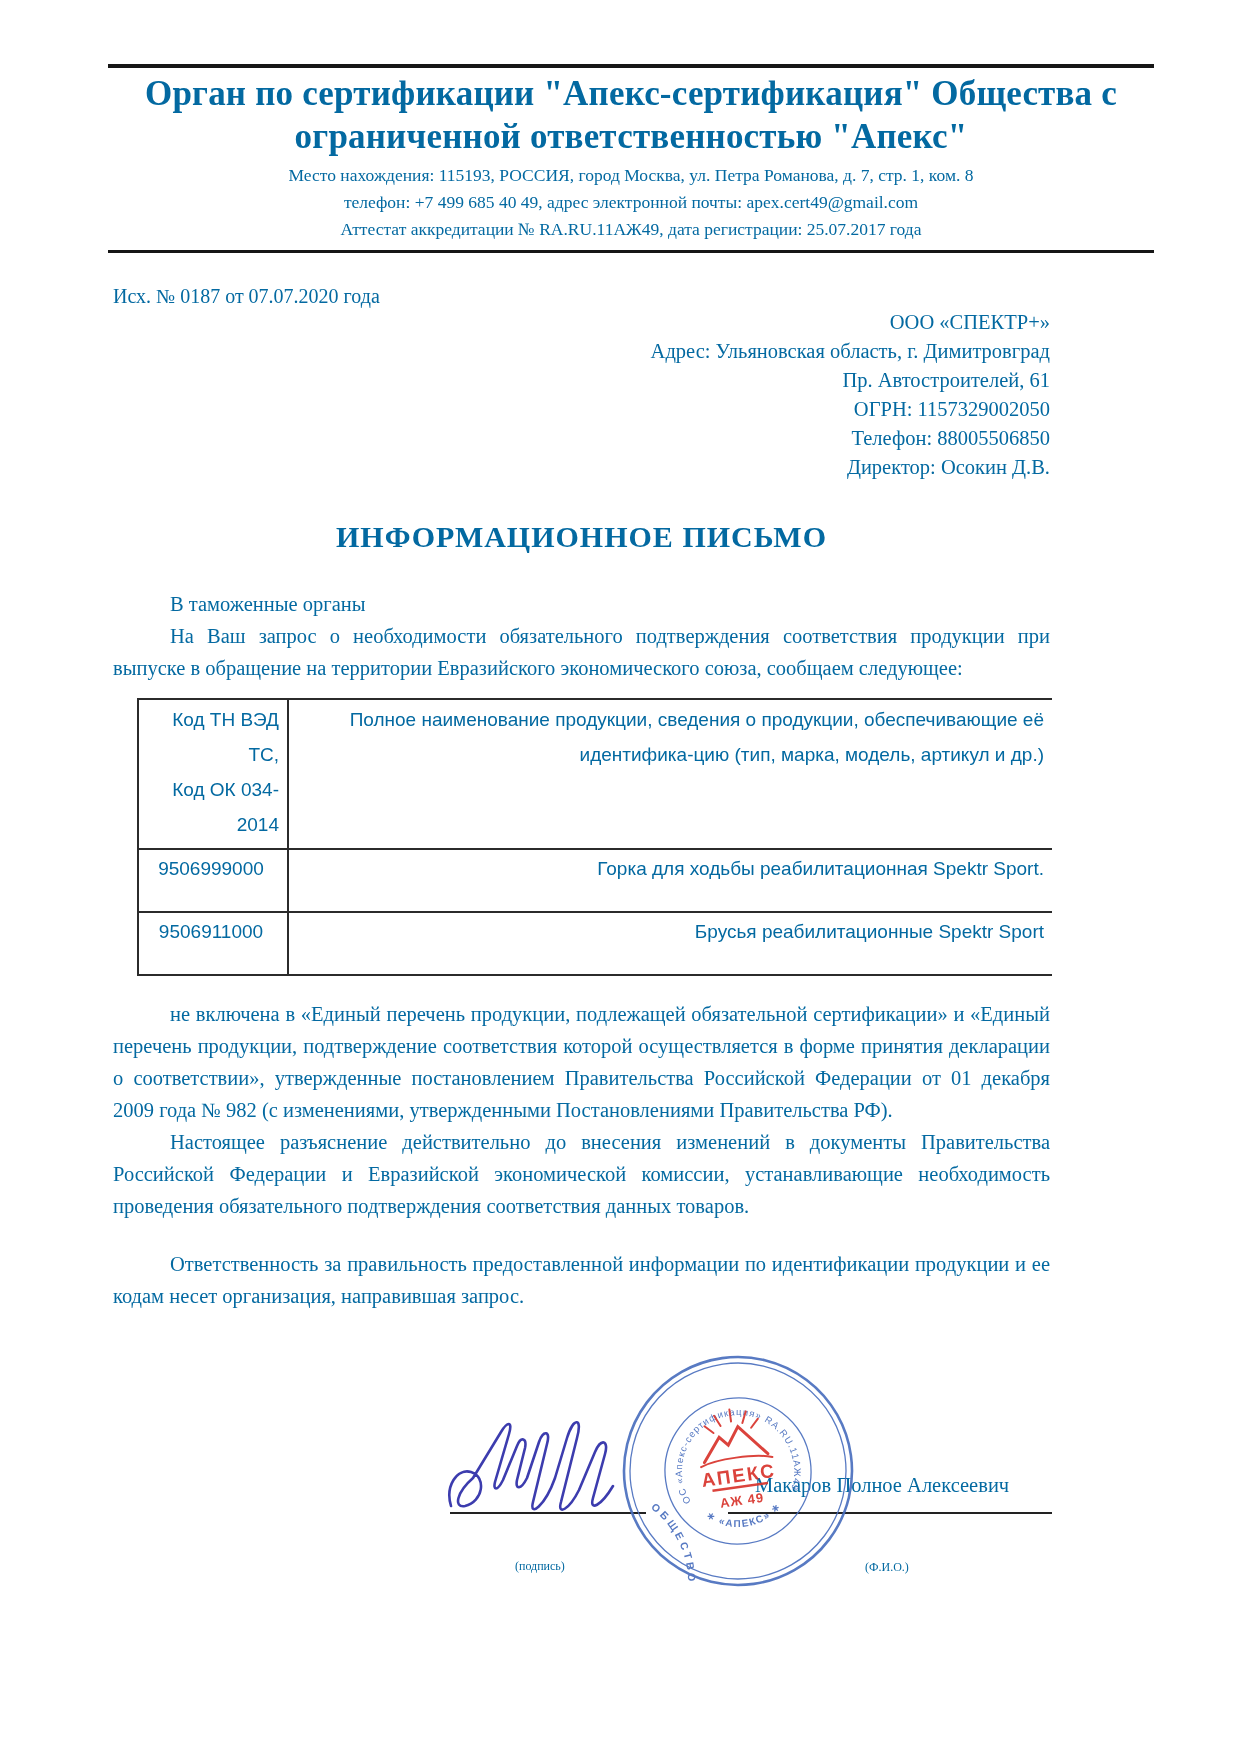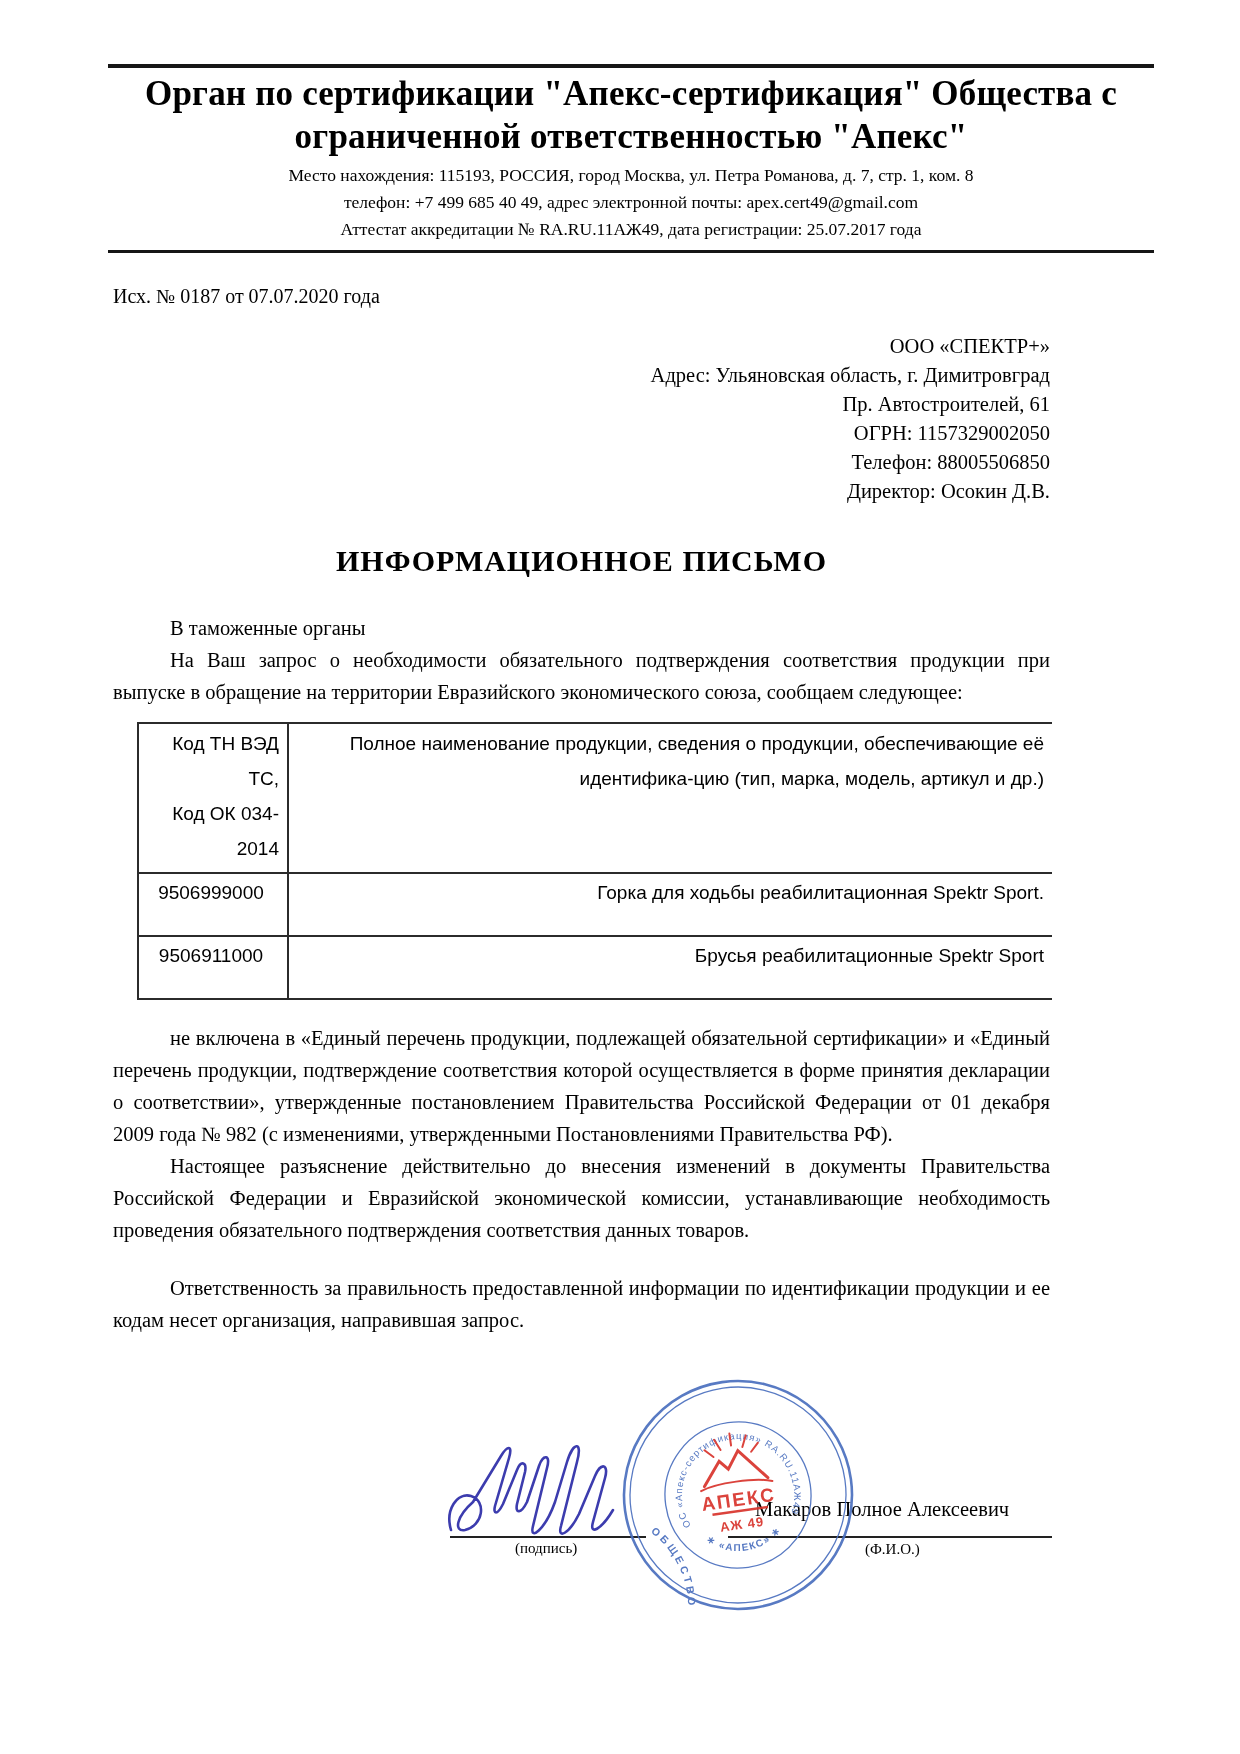--- a/index.html
+++ b/index.html
@@ -2,41 +2,41 @@
 <html><head>
 <meta charset="utf-8">
 <style>
   html,body { margin:0; padding:0; background:#888; }
   .page {
     position: relative;
     width: 1240px; height: 1754px;
     margin: 0 auto;
     background: #ffffff;
     font-family: "Liberation Serif", serif;
-    color: #000000;
+    color: #0369a1;
     overflow: hidden;
   }
   
   .letterhead {
     margin: 64px 86px 0 108px;
     border-top: 4px solid #161616;
     border-bottom: 3px solid #161616;
     padding: 3px 0 8px 0;
     text-align: center;
   }
   .org-title {
     font-size: 35px; font-weight: bold; line-height: 1.22;
     margin: 2px 0 4px 0; letter-spacing: .2px;
   }
   .org-title span { display: block; }
   .head-line { font-size: 17.5px; line-height: 1.52; }
   
   .main { margin: 0 190px 0 113px; }
   .ref-line { margin-top: 32px; font-size: 20px; }
-  .recipient { margin-top: 24px; text-align: right; font-size: 20.5px; line-height: 29px; }
+  .recipient { text-align: right; font-size: 20.5px; line-height: 29px; }
   .recipient div { white-space: nowrap; }
   .doc-title {
     margin-top: 38px; text-align: center;
     font-size: 30px; font-weight: bold; letter-spacing: 1px;
   }
   .addressee { margin-top: 34px; font-size: 20.5px; line-height: 32px; }
   .addressee div { text-indent: 57px; margin-top: 8px; }
   .para {
     font-size: 20.5px; line-height: 32px;
     text-align: justify; text-indent: 57px;
@@ -67,21 +67,21 @@
   .codes-table tbody td.code { text-align: center; }
   .gap-after-table { height: 22px; }
   .para + .para { margin-top: 0; }
   .para.spaced { margin-top: 26px; }
   
   .sig-section { position: relative; margin: 74px 190px 0 113px; height: 320px; }
   .sig-position { position: absolute; left: 0; top: 0; font-size: 20.5px; line-height: 29px; }
   .sig-line { position: absolute; border-top: 2px solid #222; height: 0; }
   .sig-line.left  { left: 337px; top: 126px; width: 196px; }
   .sig-line.right { left: 615px; top: 126px; width: 324px; }
-  .sig-caption { position: absolute; font-size: 15px; }
+  .sig-caption { position: absolute; font-size: 12px; margin-top: 43px; }
   .sig-caption.left  { left: 402px; top: 130px; }
   .sig-caption.right { left: 752px; top: 131px; }
   .sig-name { position: absolute; left: 642px; top: 88px; font-size: 20.5px; white-space: nowrap; }
   .stamp-wrap { position: absolute; left: 505px; top: -35px; width: 240px; height: 240px; opacity: .92; }
   .scribble-wrap { position: absolute; left: 330px; top: 8px; width: 235px; height: 130px; }
 </style>
 </head>
 <body>
 
 <div class="page">

